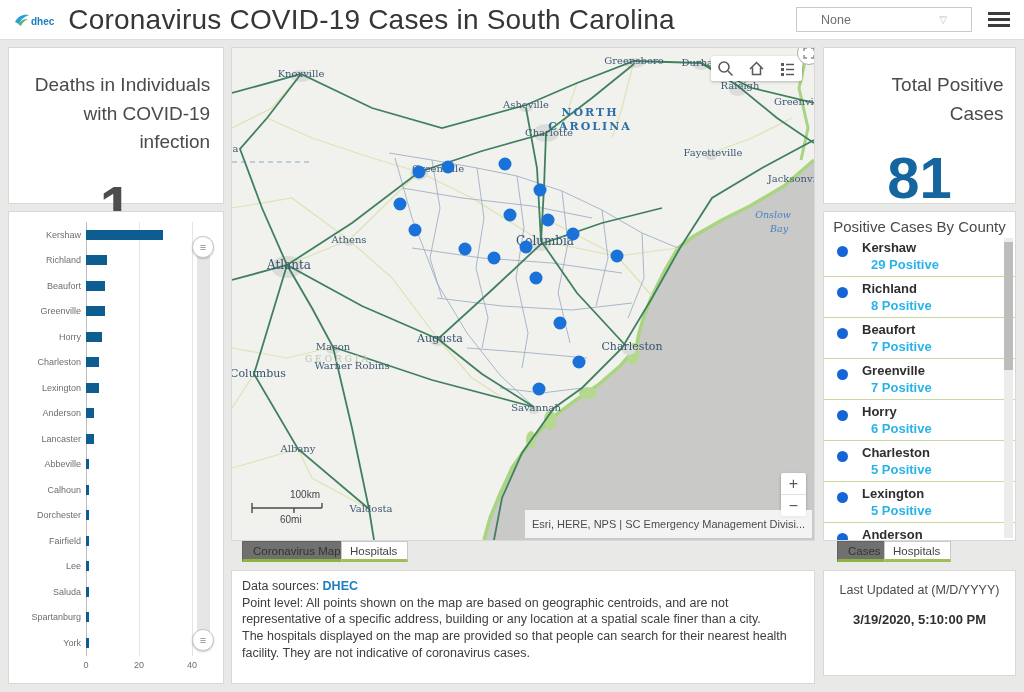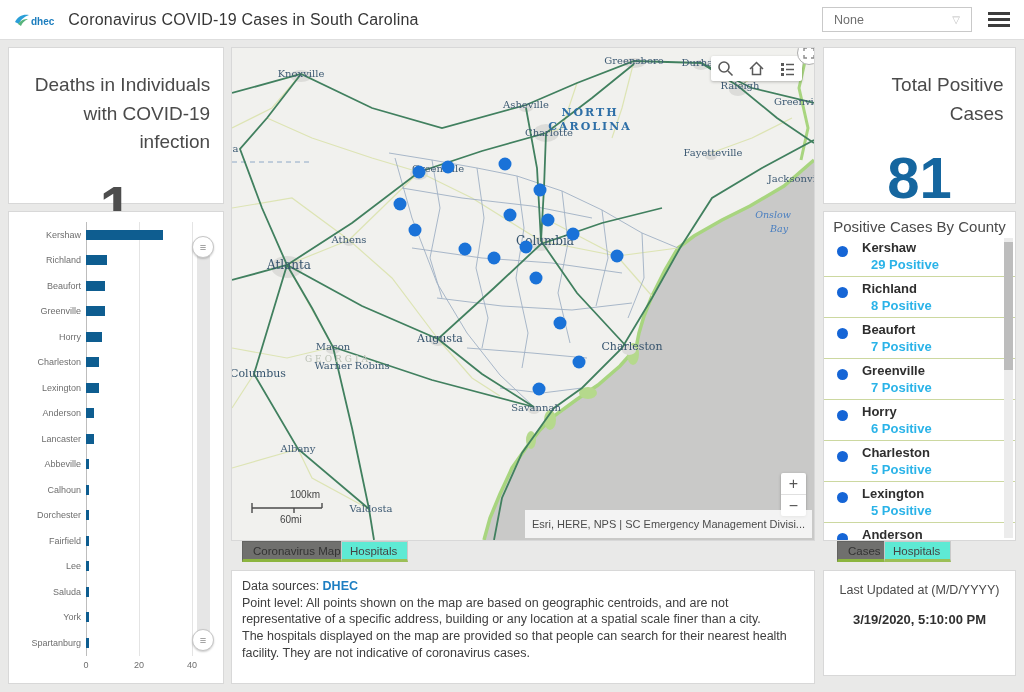--- a/index.html
+++ b/index.html
@@ -5,23 +5,23 @@
   html,body{margin:0;padding:0;}
   body{width:1024px;height:692px;position:relative;overflow:hidden;
        background:#e9e9e8;font-family:"Liberation Sans",sans-serif;}
   .panel{position:absolute;background:#fff;border:1px solid #d8d8d8;box-sizing:border-box;}
 
   
   #header{position:absolute;left:0;top:0;width:1024px;height:40px;background:#fff;
           border-bottom:1px solid #dedede;display:flex;align-items:center;padding:0 14px;box-sizing:border-box;}
   #logo{display:flex;align-items:flex-end;margin-right:14px;}
   #logo .logo-text{font-size:10px;font-weight:bold;color:#1b7dbe;margin-left:1px;}
-  #page-title{font-size:16px;color:#363636;letter-spacing:.2px;}
+  #page-title{font-size:28px;color:#363636;letter-spacing:.2px;}
   #selector{margin-left:auto;width:126px;height:23px;border:1px solid #c9c9c9;background:#fff;
-            display:flex;align-items:center;justify-content:space-between;padding:0 11px;
+            display:flex;align-items:center;justify-content:space-between;padding:0 24px;
             font-size:12.5px;color:#6f6f6f;cursor:pointer;}
   #selector .chev{color:#bcbcbc;font-size:10px;}
   #menu-btn{margin-left:16px;width:22px;cursor:pointer;}
   #menu-btn div{height:2.5px;background:#3c3c3c;margin:3.5px 0;}
 
   
   .stat-title{font-size:19px;color:#4a4a4a;text-align:right;line-height:1.5;margin:23px auto 0;width:88%;}
   .stat-value{font-size:58px;font-weight:600;text-align:center;margin-top:16px;color:#4d4d4d;}
   #panel-total .stat-value{color:#15669f;}
 
@@ -60,21 +60,21 @@
   text.ml-city-lg{font:12px "DejaVu Serif",serif;fill:#35536d;text-anchor:middle;}
   text.ml-state{font:11px "DejaVu Serif",serif;font-weight:bold;fill:#2e6fa7;letter-spacing:2px;text-anchor:middle;}
   text.ml-water{font:italic 9.5px "DejaVu Serif",serif;fill:#4a7fc0;text-anchor:middle;}
   text.ml-faint{font:9px "DejaVu Serif",serif;fill:#bcc2b6;letter-spacing:3px;text-anchor:middle;}
   text.ml-scale{font:10px "Liberation Sans",sans-serif;fill:#444;}
 
   
   .tab{position:absolute;height:21px;display:inline-flex;align-items:center;padding:0 10px;
        font-size:11.5px;box-sizing:border-box;cursor:pointer;}
   .tab.active{background:#70706e;color:#333;border:1px solid #636361;border-bottom:3px solid #8cb53f;}
-  .tab.inactive{background:#5eead4;color:#444;border:1px solid #c9c9c9;border-bottom:3px solid #9cbf57;padding-left:8px;}
+  .tab.inactive{background:#ffffff;color:#444;border:1px solid #c9c9c9;border-bottom:3px solid #9cbf57;padding-left:8px;}
 
   
   #panel-county{left:823px;top:211px;width:193px;height:330px;overflow:hidden;}
   #county-title{font-size:15px;color:#4a4a4a;text-align:center;padding-top:6px;height:15px;}
   #county-body{position:absolute;left:0;top:24px;right:0;bottom:0;overflow:hidden;}
   .county-row{position:relative;padding:4px 0 4px 38px;border-bottom:1px solid #ccd8a0;}
   .county-dot{position:absolute;left:13px;top:10px;width:11px;height:11px;border-radius:50%;}
   .county-name{font-size:13px;font-weight:bold;color:#2e2e2e;line-height:15px;}
   .county-val{font-size:13px;font-weight:bold;color:#2ab3e8;line-height:15px;margin-top:2px;padding-left:9px;}
   #county-scroll{position:absolute;right:2px;top:26px;bottom:2px;width:9px;background:#ececec;}
@@ -178,25 +178,25 @@
         </div>
         <div class="chart-row">
           <span class="crl">Lee</span>
           <div class="crb" style="width: 2.65px; background: rgb(14, 93, 144);"></div>
         </div>
         <div class="chart-row">
           <span class="crl">Saluda</span>
           <div class="crb" style="width: 2.65px; background: rgb(14, 93, 144);"></div>
         </div>
         <div class="chart-row">
+          <span class="crl">Spartanburg</span>
+          <div class="crb" style="width: 2.65px; background: rgb(14, 93, 144);"></div>
+        </div>
+        <div class="chart-row">
           <span class="crl">York</span>
-          <div class="crb" style="width: 2.65px; background: rgb(14, 93, 144);"></div>
-        </div>
-        <div class="chart-row">
-          <span class="crl">Spartanburg</span>
           <div class="crb" style="width: 2.65px; background: rgb(14, 93, 144);"></div>
         </div>
       </div>
     <div id="chart-xaxis">
         <span style="left: 0px;">0</span>
         <span style="left: 53px;">20</span>
         <span style="left: 106px;">40</span>
       </div>
     <div id="chart-slider">
       <div class="slider-handle" style="top:-2px;">≡</div>

